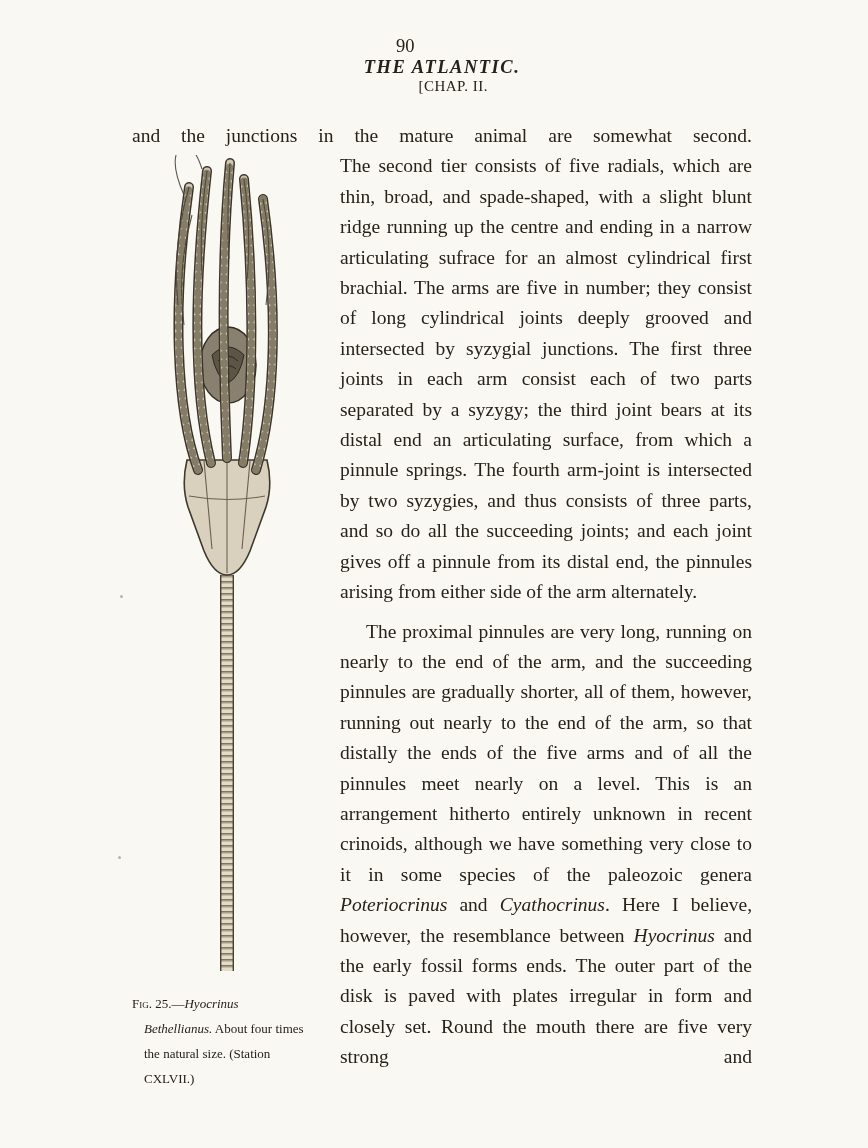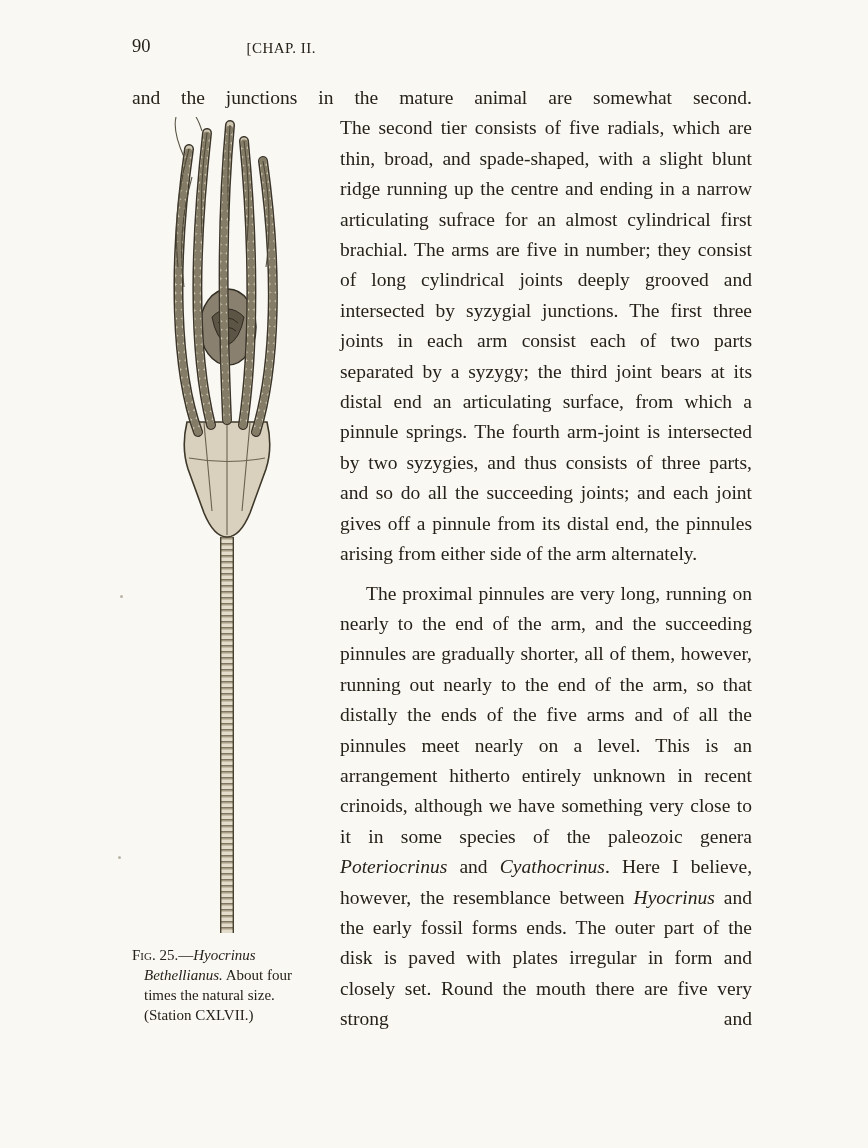--- a/index.html
+++ b/index.html
@@ -12,21 +12,22 @@
   }
   .page {
     position: relative;
     width: 868px;
     height: 1148px;
     padding: 36px 116px 0 132px;
   }
   
   .running-head {
     display: flex;
-    align-items: flex-end;
+    align-items: center;
+    flex-direction: column;
   }
   .pagenum { width: 92px; font-size: 18.5px; }
   .booktitle {
     flex: 1;
     text-align: center;
     font-style: italic;
     font-weight: bold;
     font-size: 18.5px;
     letter-spacing: 1.5px;
   }
@@ -51,44 +52,45 @@
   
   .fig {
     float: left;
     width: 192px;
     height: 902px;
     margin: 4px 16px 0 0;
     position: relative;
   }
   .fig svg { display: block; }
   .caption {
-    margin-top: 8px;
+    margin-top: 16px;
     width: 174px;
-    font-size: 15px;
-    line-height: 20px;
+    font-size: 13px;
+    line-height: 25px;
     text-align: left;
     text-align-last: left;
     padding-left: 12px;
     text-indent: -12px;
   }
   
   .speck {
     position: absolute;
     width: 3px; height: 3px;
     border-radius: 50%;
     background: #b9b4a6;
   }
 </style>
 </head>
 <body>
 
 <div class="page">
 
   <header class="running-head">
     <span class="pagenum">90</span>
+    <span class="booktitle">THE ATLANTIC.</span>
     <span class="chap">[CHAP. II.</span>
   </header>
 
   <div class="textblock">
 
     <div class="opening">and the junctions in the mature animal are somewhat second.</div>
 
     <figure class="fig">
       <svg viewBox="0 0 190 820" width="190" height="820" xmlns="http://www.w3.org/2000/svg">
 

